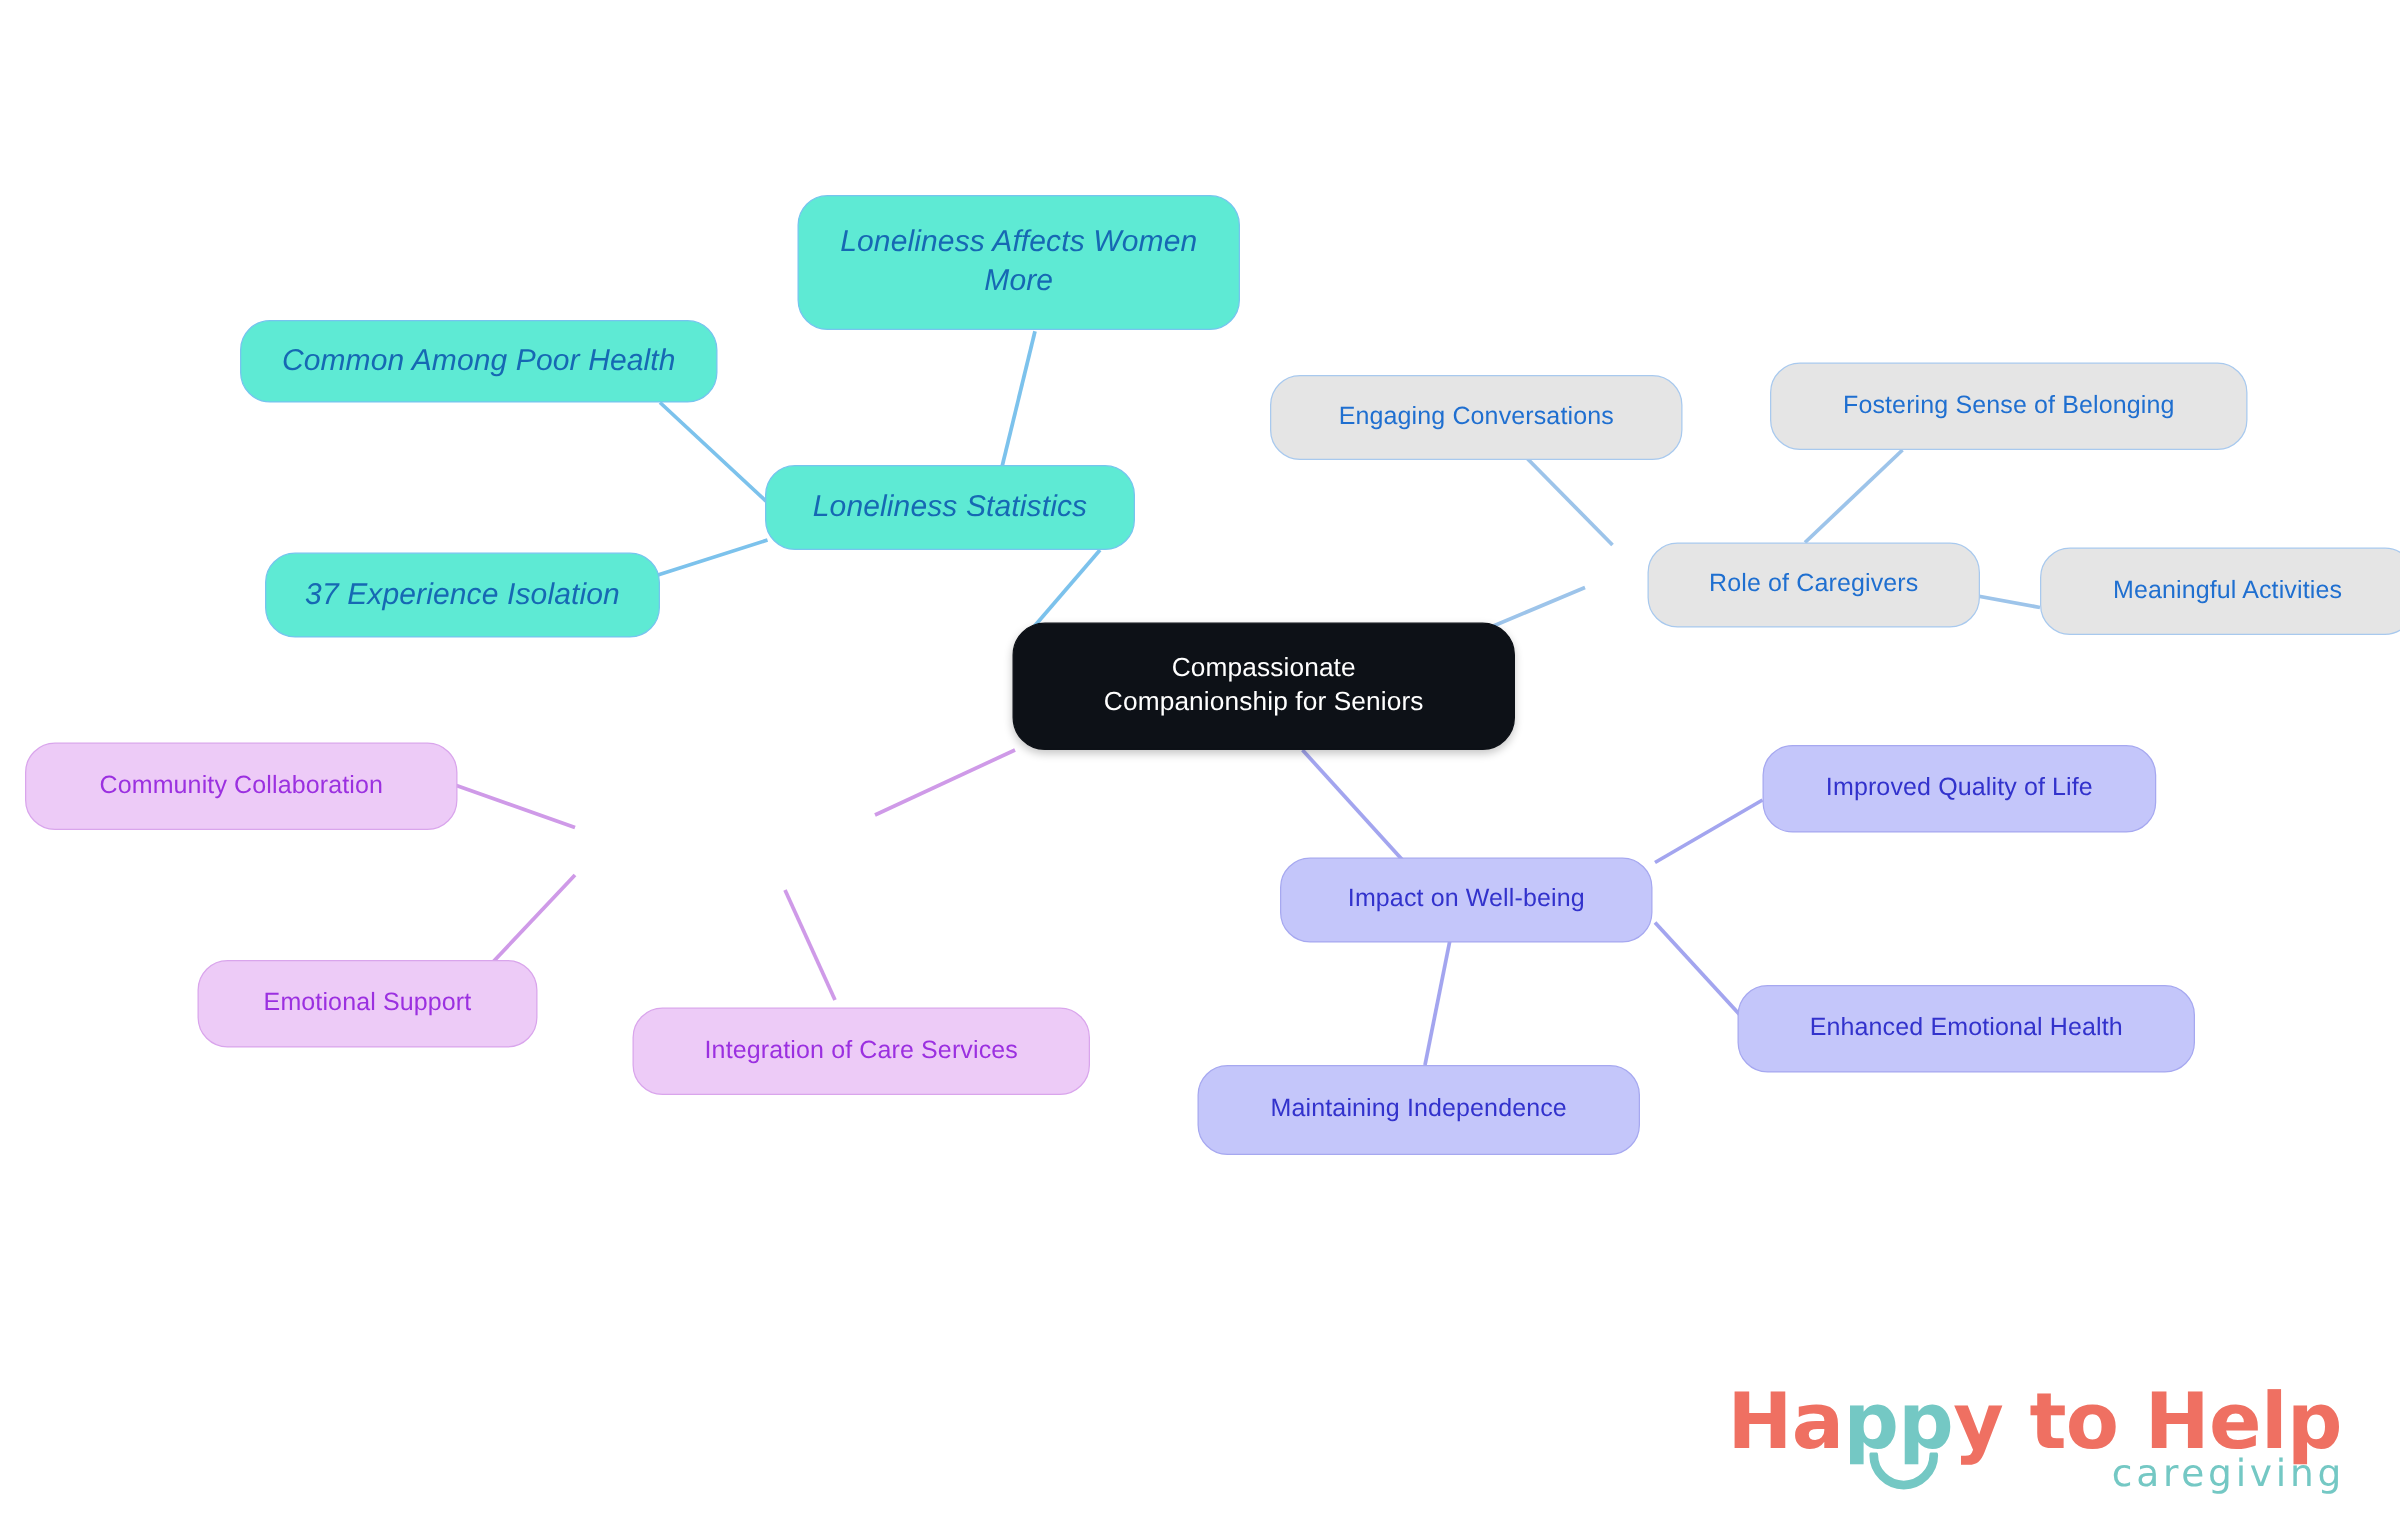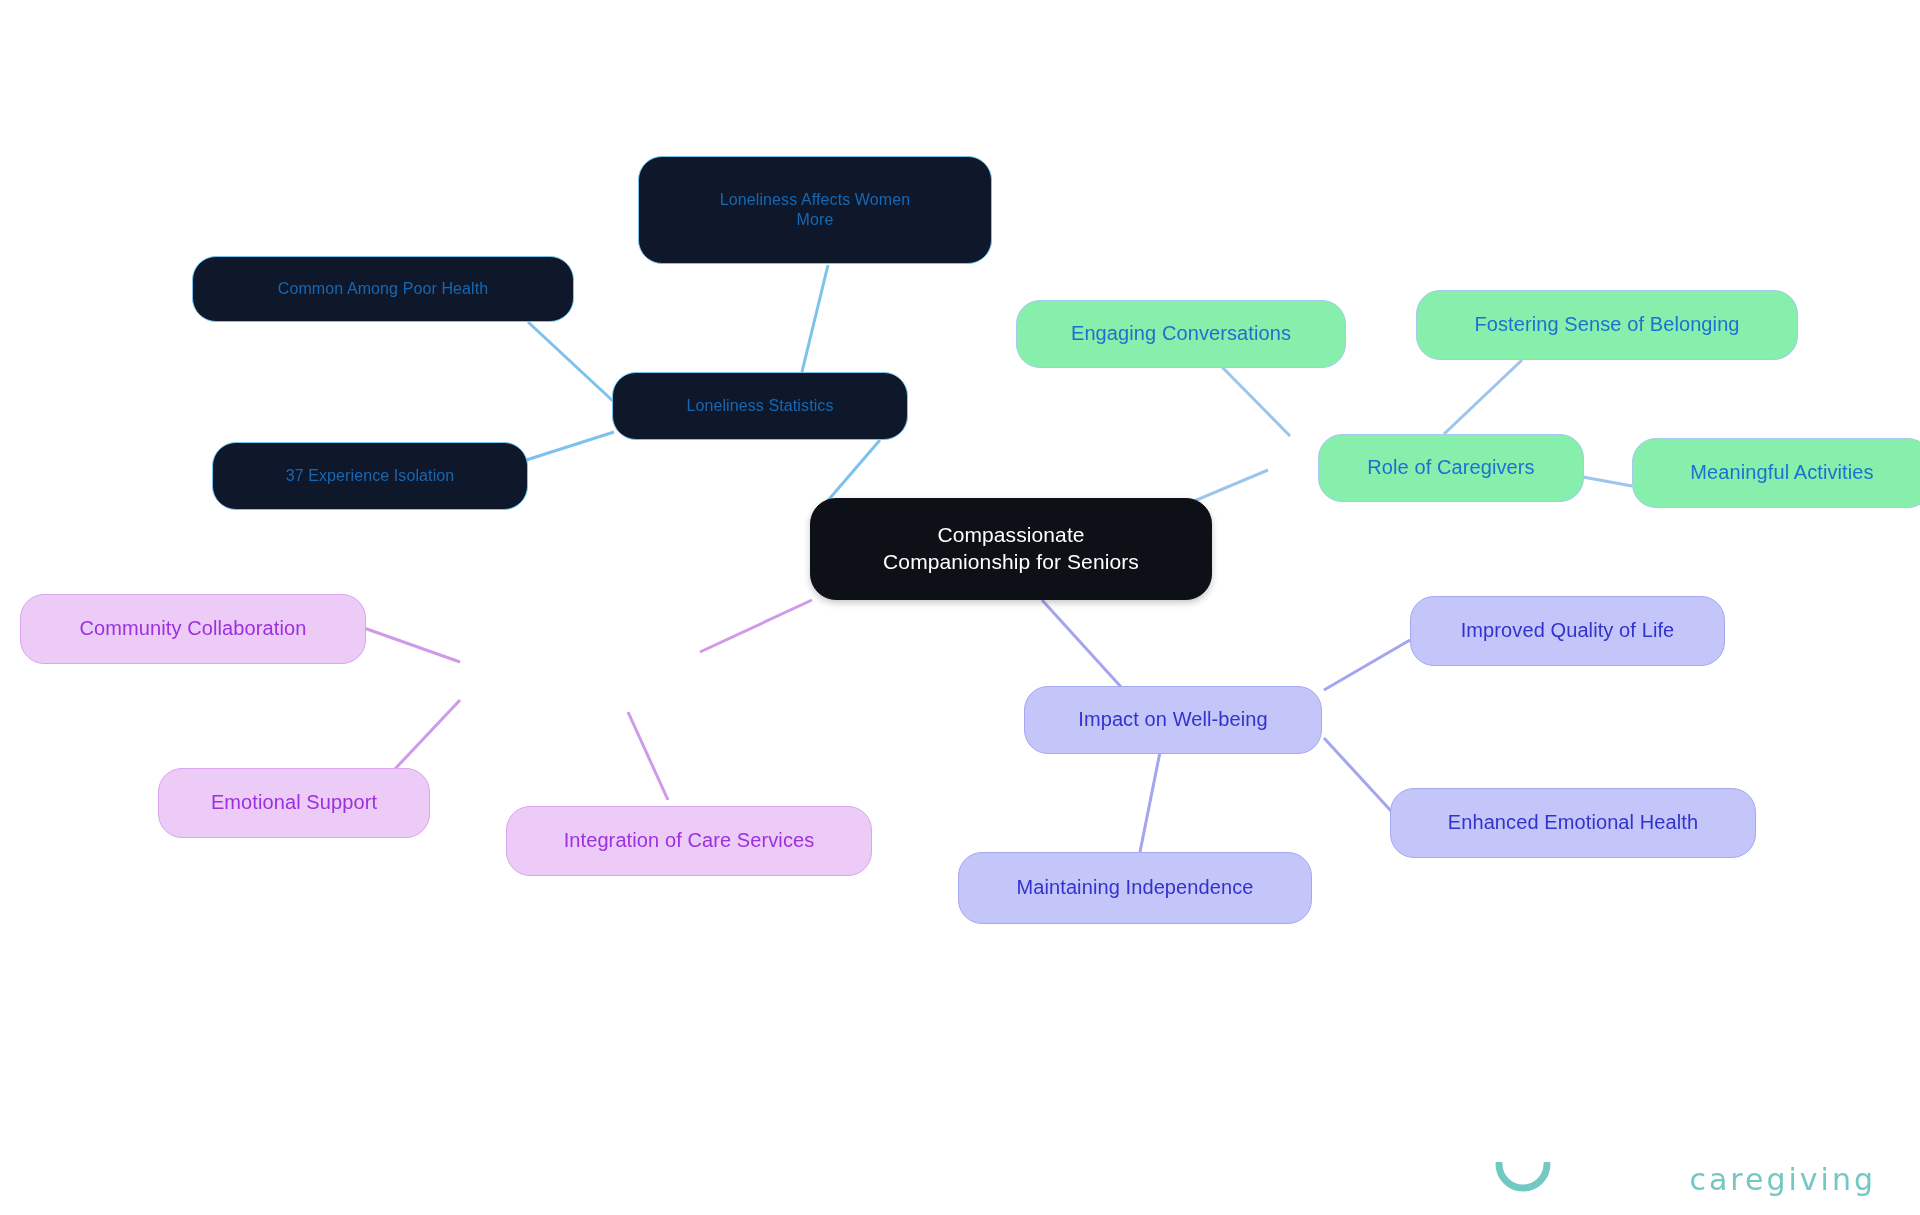--- a/index.html
+++ b/index.html
@@ -55,29 +55,30 @@
     background: #0d1117;
     border-color: #0d1117;
     color: #ffffff;
     font-size: 21px;
     border-radius: 26px;
     box-shadow: 0 3px 7px rgba(0,0,0,0.22);
   }
 
   
   .node.blueA {
-    background: #0f172a;
+    background: #5eead4;
     border-color: #76c4ef;
     color: #1668b3;
-    font-size: 16px;
+    font-size: 24px;
+    font-style: italic;
   }
 
   
   .node.blueB {
-    background: #86efac;
+    background: #e5e5e5;
     border-color: #a8c9ee;
     color: #1f6fd0;
     font-size: 20px;
   }
 
   
   .node.periwinkle {
     background: #c4c6fa;
     border-color: #a6a8f0;
     color: #3232cc;
@@ -200,19 +201,20 @@
   <div class="node periwinkle" style="left:958px; top:852px; width:354px; height:72px;">Maintaining Independence</div>
 
 
   <div class="node lilac" style="left:20px; top:594px; width:346px; height:70px;">Community Collaboration</div>
 
   <div class="node lilac" style="left:158px; top:768px; width:272px; height:70px;">Emotional Support</div>
 
   <div class="node lilac" style="left:506px; top:806px; width:366px; height:70px;">Integration of Care Services</div>
 
   <div id="logo">
+    <div id="logo-wordmark"><span class="lg-coral">Ha</span><span class="lg-teal">pp</span><span class="lg-coral">y to He</span><span class="lg-coral">l</span><span class="lg-coral">p</span></div>
     <svg id="logo-smile" viewBox="0 0 56 30">
       <path d="M4 2 A 24 24 0 0 0 52 2" fill="none" stroke="#74c8c4" stroke-width="7" stroke-linecap="round"></path>
     </svg>
     <div id="logo-sub">caregiving</div>
   </div>
 
 </div>
 
 </body></html>

